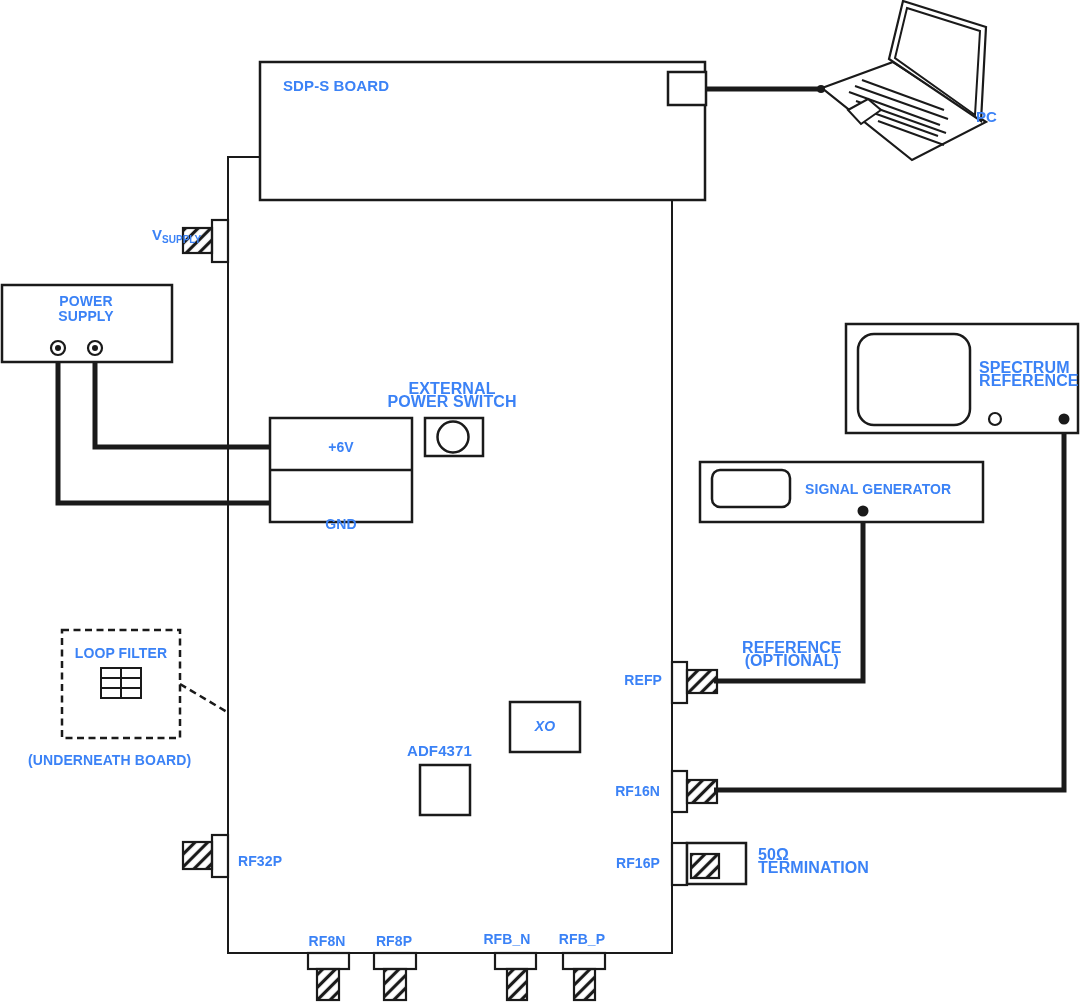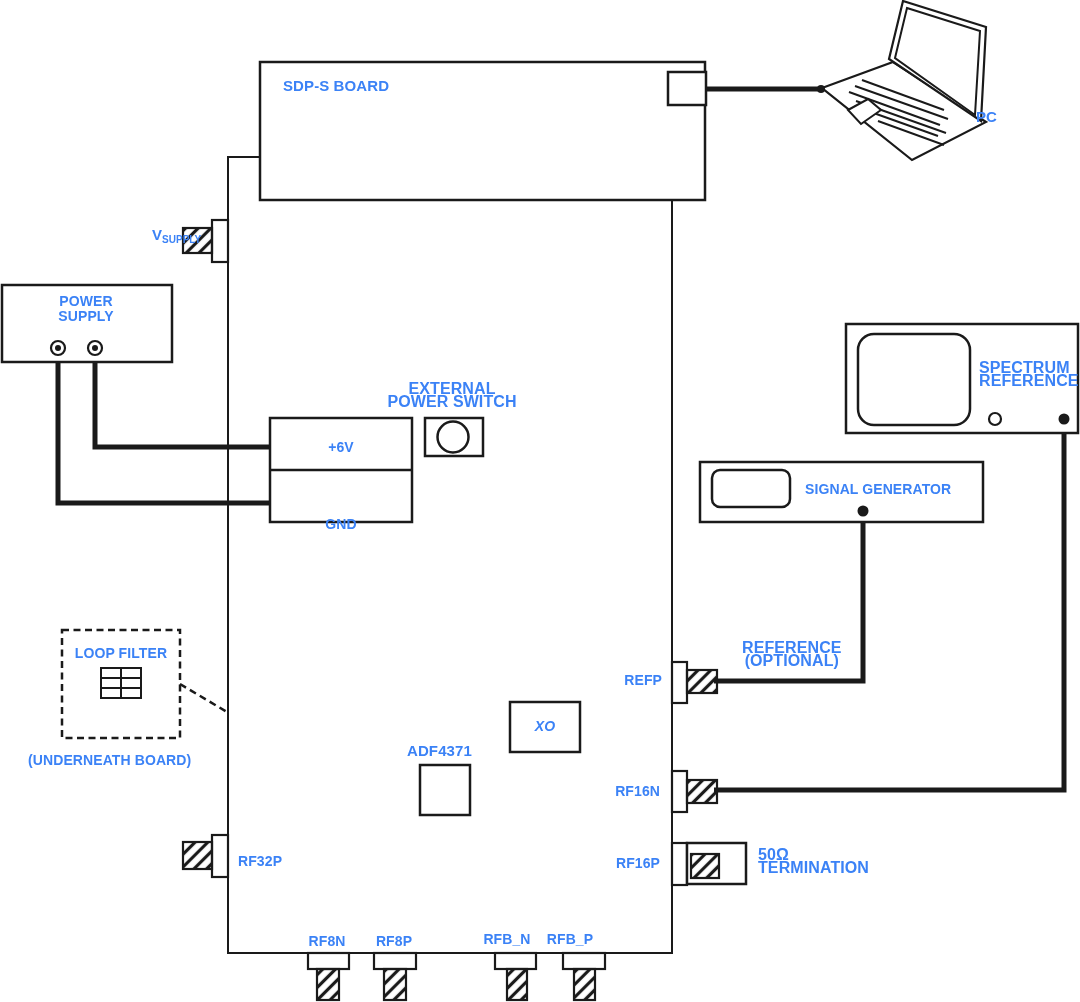--- a/index.html
+++ b/index.html
@@ -200,15 +200,15 @@
   <div class="lbl rgt" style="left:660px;top:856px;padding-left:22px;">RF16P</div>
 
   <div class="lbl two" style="left:758px;top:848px;">
     <div>50Ω</div>
     <div>TERMINATION</div>
   </div>
 
   <div class="lbl ctr" style="left:327px;top:934px;">RF8N</div>
   <div class="lbl ctr" style="left:394px;top:934px;text-align:center;">RF8P</div>
   <div class="lbl ctr" style="left:507px;top:932px;">RFB_N</div>
-  <div class="lbl ctr" style="left:570px;top:932px;">RFB_P</div>
+  <div class="lbl ctr" style="left:582px;top:932px;">RFB_P</div>
 
 </div>
 
 </body></html>

